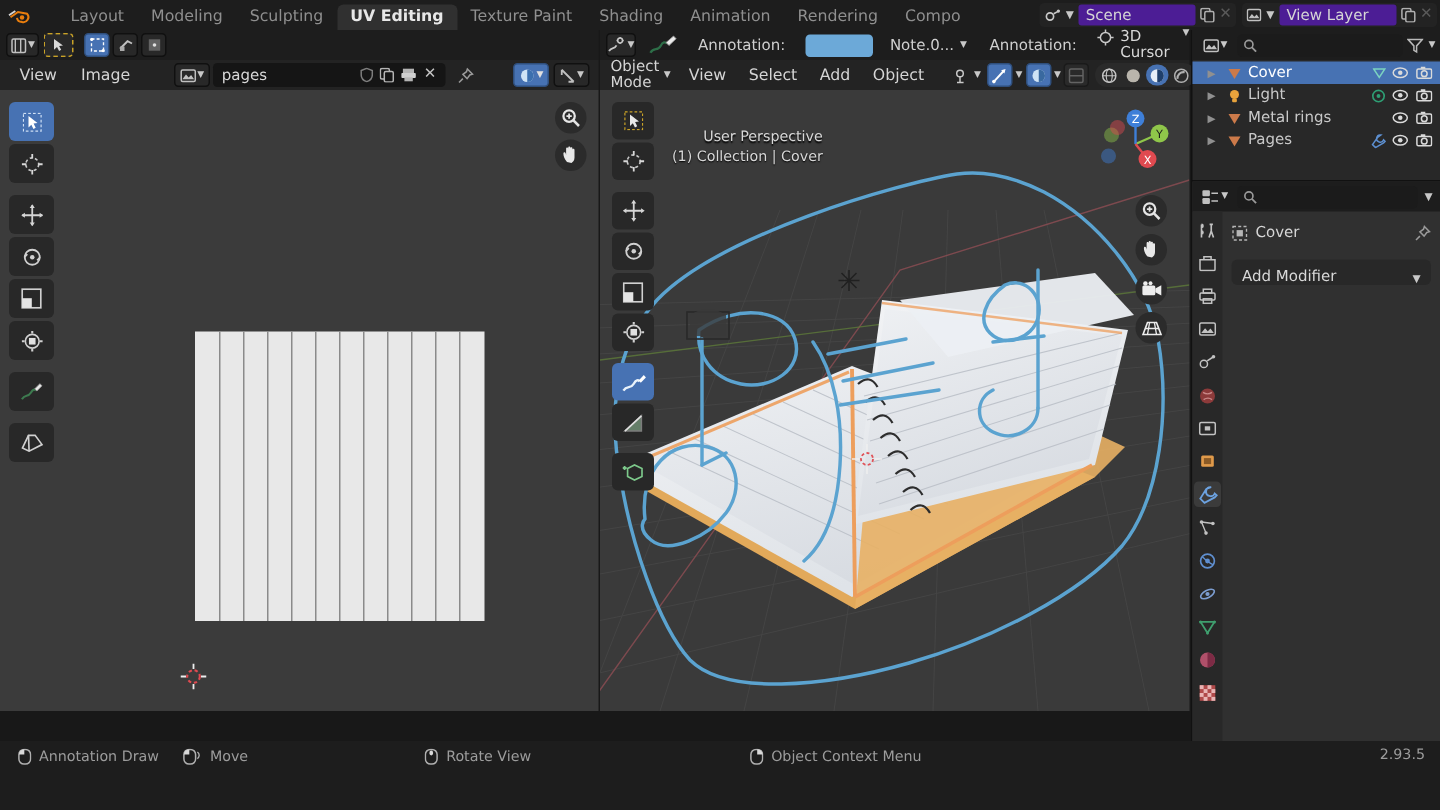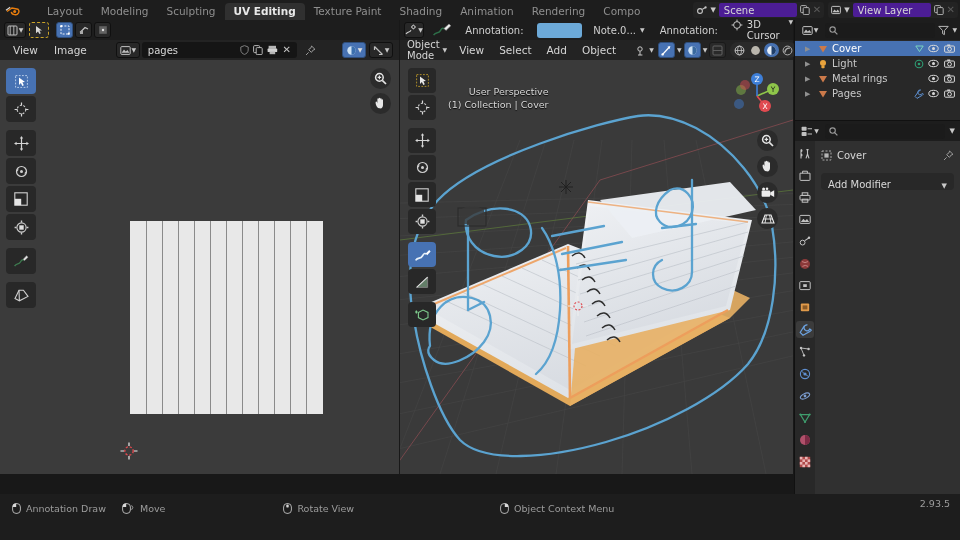--- a/index.html
+++ b/index.html
@@ -108,21 +108,21 @@
   #props-crumb { display:flex; align-items:center; gap:5px; height:16px;
                  color:#d6d6d6; font-size:10px; }
   #add-mod { margin-top:10px; height:17px; background:#282828; border-radius:4px;
              display:flex; align-items:flex-end; justify-content:space-between;
              padding:0 7px; color:#d8d8d8; font-size:10px; }
 
   
   #statusbar { position:absolute; left:0; top:494px; width:960px; height:46px;
                background:#1d1d1d; }
   #status-inner { position:absolute; left:0; top:0; width:768px; height:20px;
-                  display:flex; align-items:flex-end; }
+                  display:flex; align-items:center; }
   .status-item { display:flex; align-items:center; gap:5px; color:#9c9c9c; font-size:9.5px; }
   #version { position:absolute; right:10px; top:0; line-height:20px;
              color:#9c9c9c; font-size:9.5px; }
 </style>
 </head>
 <body>
 
 <div id="app">
 
   <div id="topbar">

